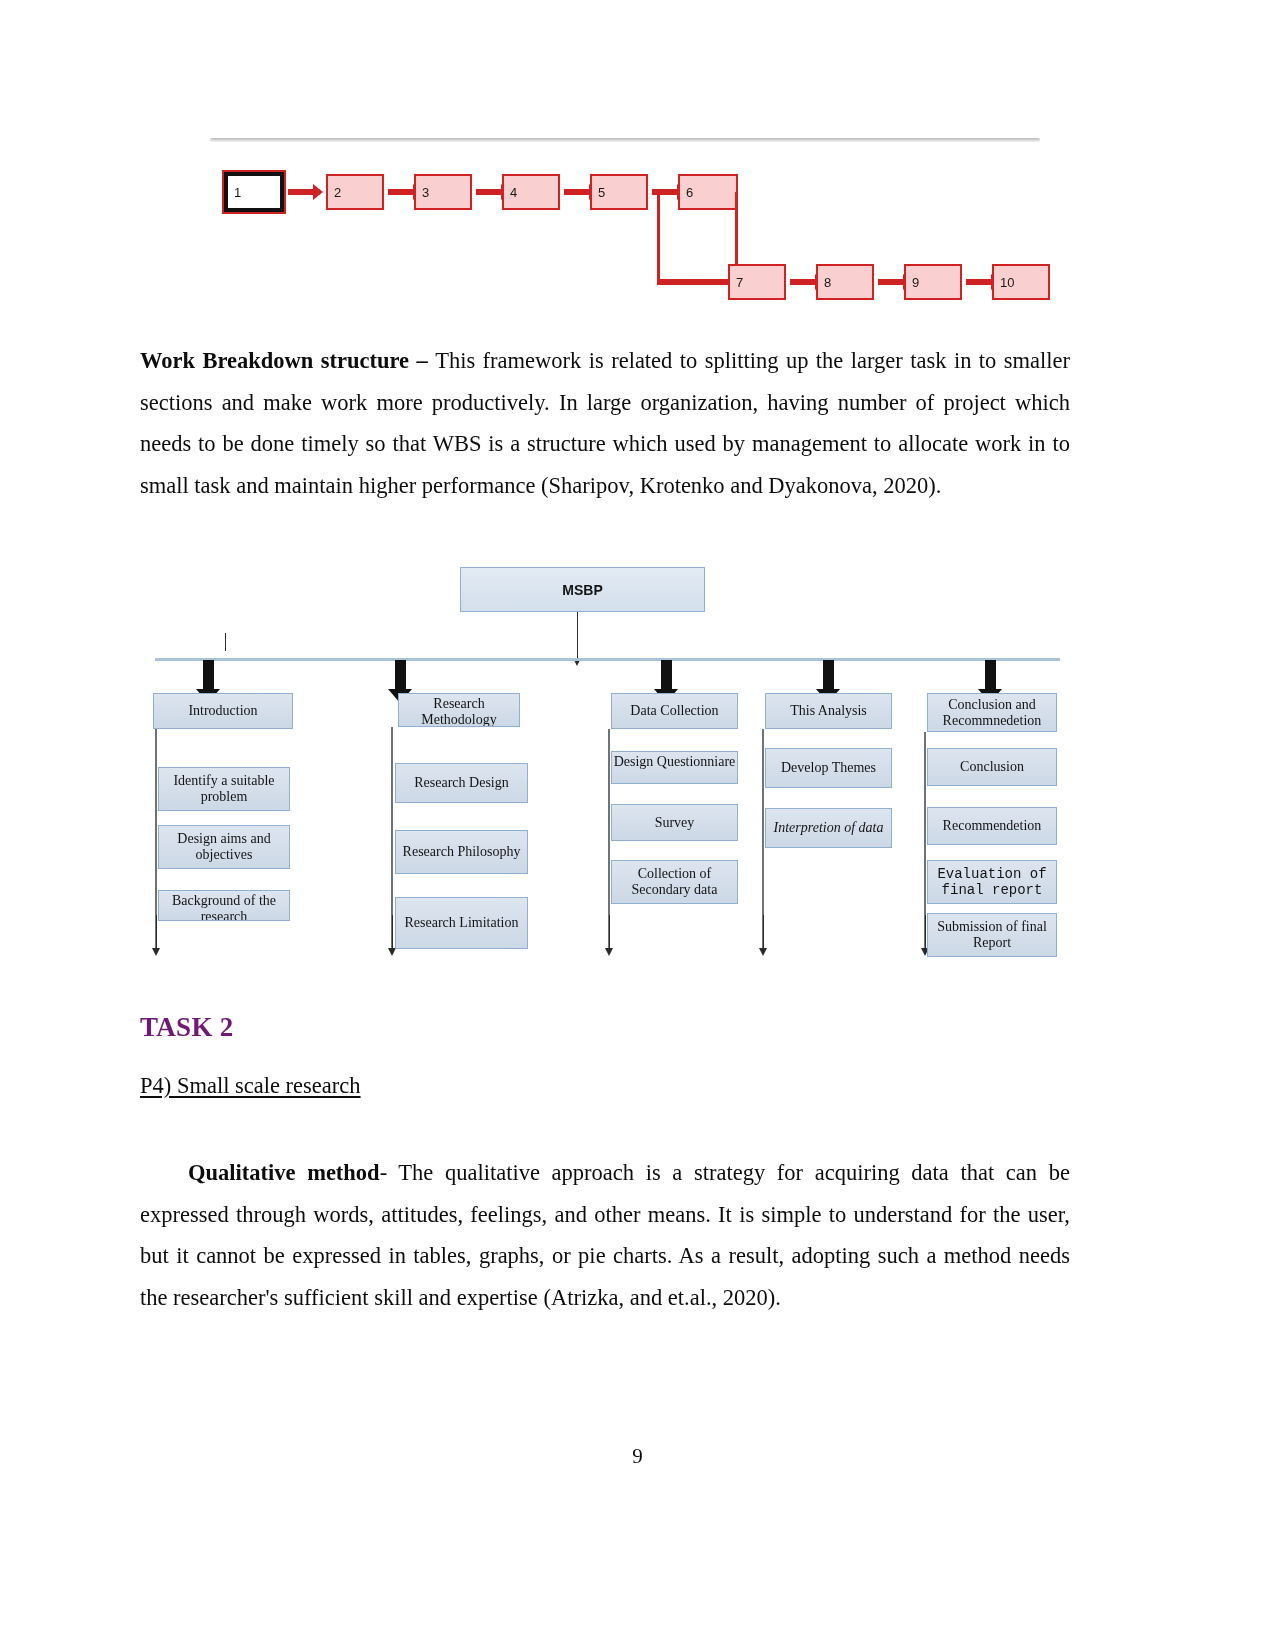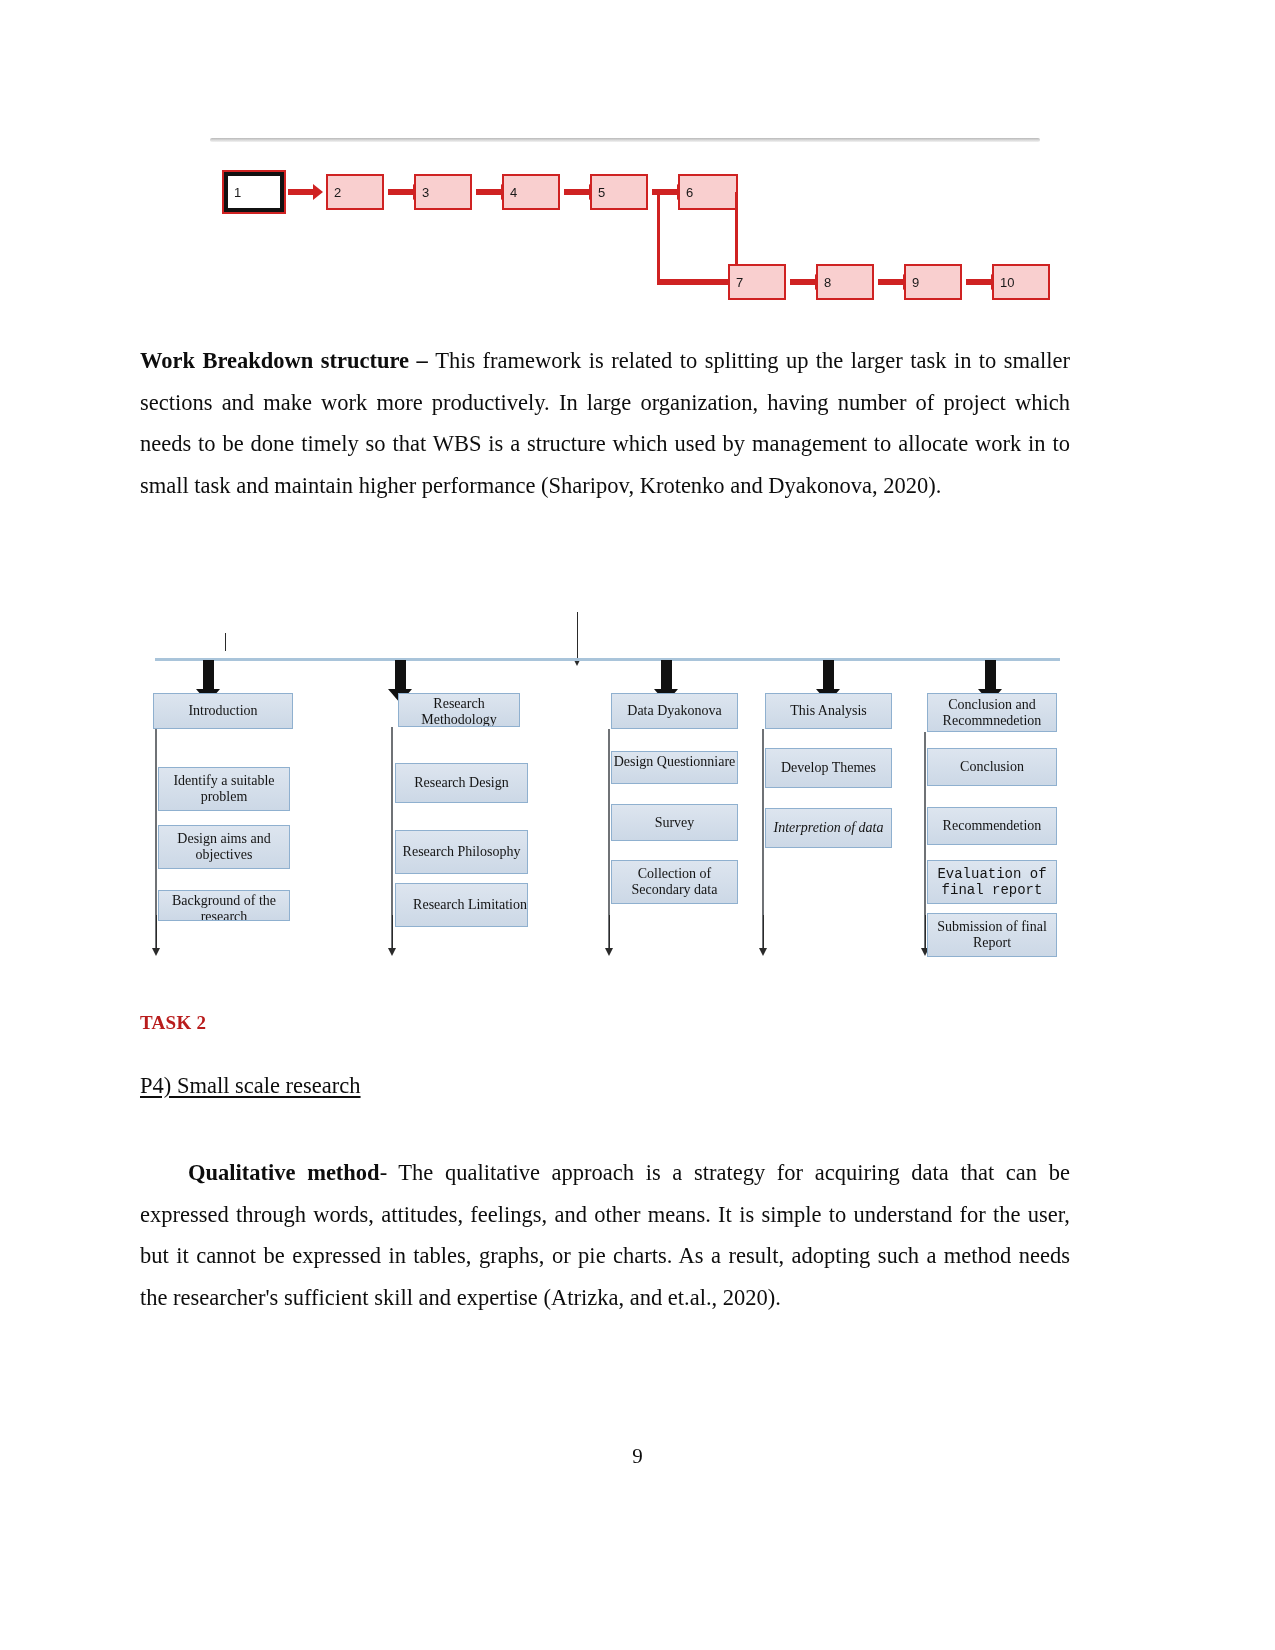--- a/index.html
+++ b/index.html
@@ -169,23 +169,23 @@
   }
   .spine {
     position: absolute;
     width: 2px;
     background: #6f7276;
   }
 
   
   .task-head {
     position: absolute;
-    font-size: 19px;
+    font-size: 27px;
     font-weight: bold;
-    color: #b91c1c;
+    color: #701a75;
     letter-spacing: 0.3px;
   }
   .sub-head {
     position: absolute;
     font-size: 22.5px;
     color: #0d0d0d;
     text-decoration: underline;
     text-underline-offset: 3px;
     text-align: center;
   }
@@ -263,20 +263,23 @@
       <span>10</span>
     </div>
   </div>
 
   <div class="para" style="left:140px; top:340px; width:930px;">
     <b>Work Breakdown structure – </b><span>This framework is related to splitting up the larger task in to smaller sections and make work more productively. In large organization, having number of project which needs to be done timely so that WBS is a structure which used by management to allocate work in to small task and maintain higher performance (Sharipov, Krotenko and Dyakonova, 2020).</span>
   </div>
 
   <div class="tree">
 
+    <div class="tbox root" style="left:315px; top:7px; width:245px; height:45px;">
+      <span>MSBP</span>
+    </div>
 
     <div class="thinarrow" style="left:432px; top:52px; height:47px;"></div>
 
     <div class="hbar" style="left:10px; top:98px; width:905px;"></div>
     <div class="tick" style="left:80px; top:73px;"></div>
 
     <div class="bigarrow" style="left:58px; top:100px; height:30px;"></div>
     <div class="tbox" style="left:8px; top:133px; width:140px; height:36px;">
       <span>Introduction</span>
     </div>
@@ -299,27 +302,27 @@
     </div>
     <div class="spine" style="left:246px; top:167px; height:222px;"></div>
     <div class="thinarrow" style="left:247px; top:355px; height:34px;"></div>
 
     <div class="tbox" style="left:250px; top:203px; width:133px; height:40px;">
       <span>Research Design</span>
     </div>
     <div class="tbox" style="left:250px; top:270px; width:133px; height:44px;">
       <span>Research Philosophy</span>
     </div>
-    <div class="tbox" style="left:250px; top:323px; width:133px; height:44px;justify-content:flex-end;">
+    <div class="tbox" style="left:250px; top:337px; width:133px; height:52px;">
       <span>Research Limitation</span>
     </div>
 
     <div class="bigarrow" style="left:516px; top:100px; height:30px;"></div>
     <div class="tbox" style="left:466px; top:133px; width:127px; height:36px;">
-      <span>Data Dyakonova</span>
+      <span>Data Collection</span>
     </div>
     <div class="spine" style="left:463px; top:169px; height:220px;"></div>
     <div class="thinarrow" style="left:464px; top:355px; height:34px;"></div>
 
     <div class="tbox clip" style="left:466px; top:191px; width:127px; height:33px;">
       <span>Design Questionniare</span>
     </div>
     <div class="tbox" style="left:466px; top:244px; width:127px; height:37px;">
       <span>Survey</span>
     </div>

